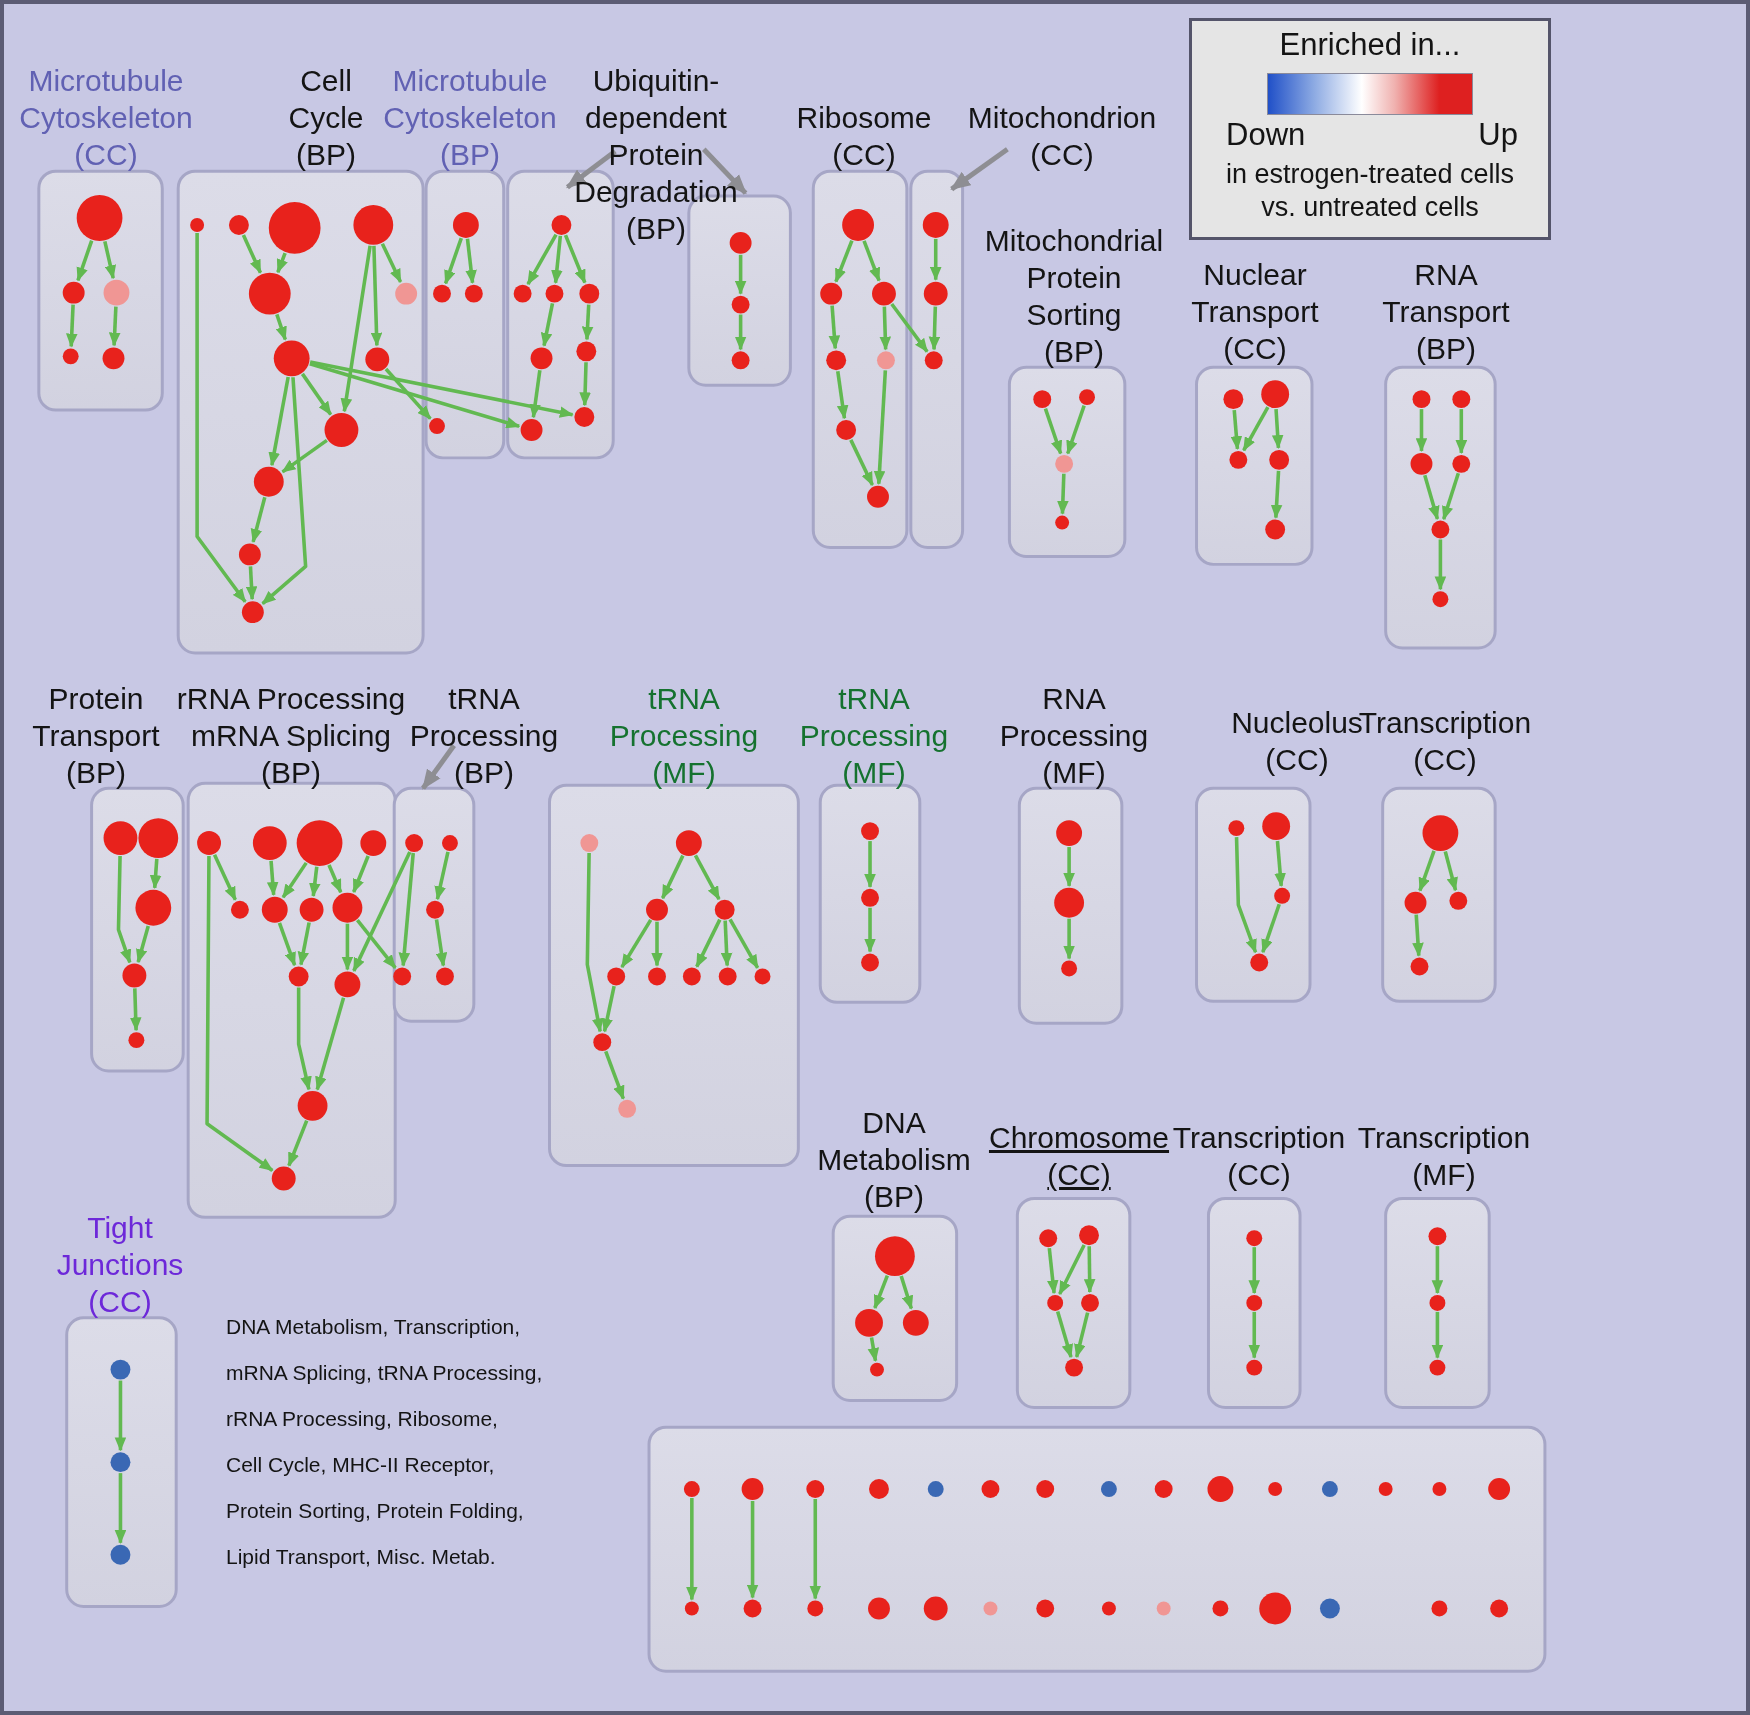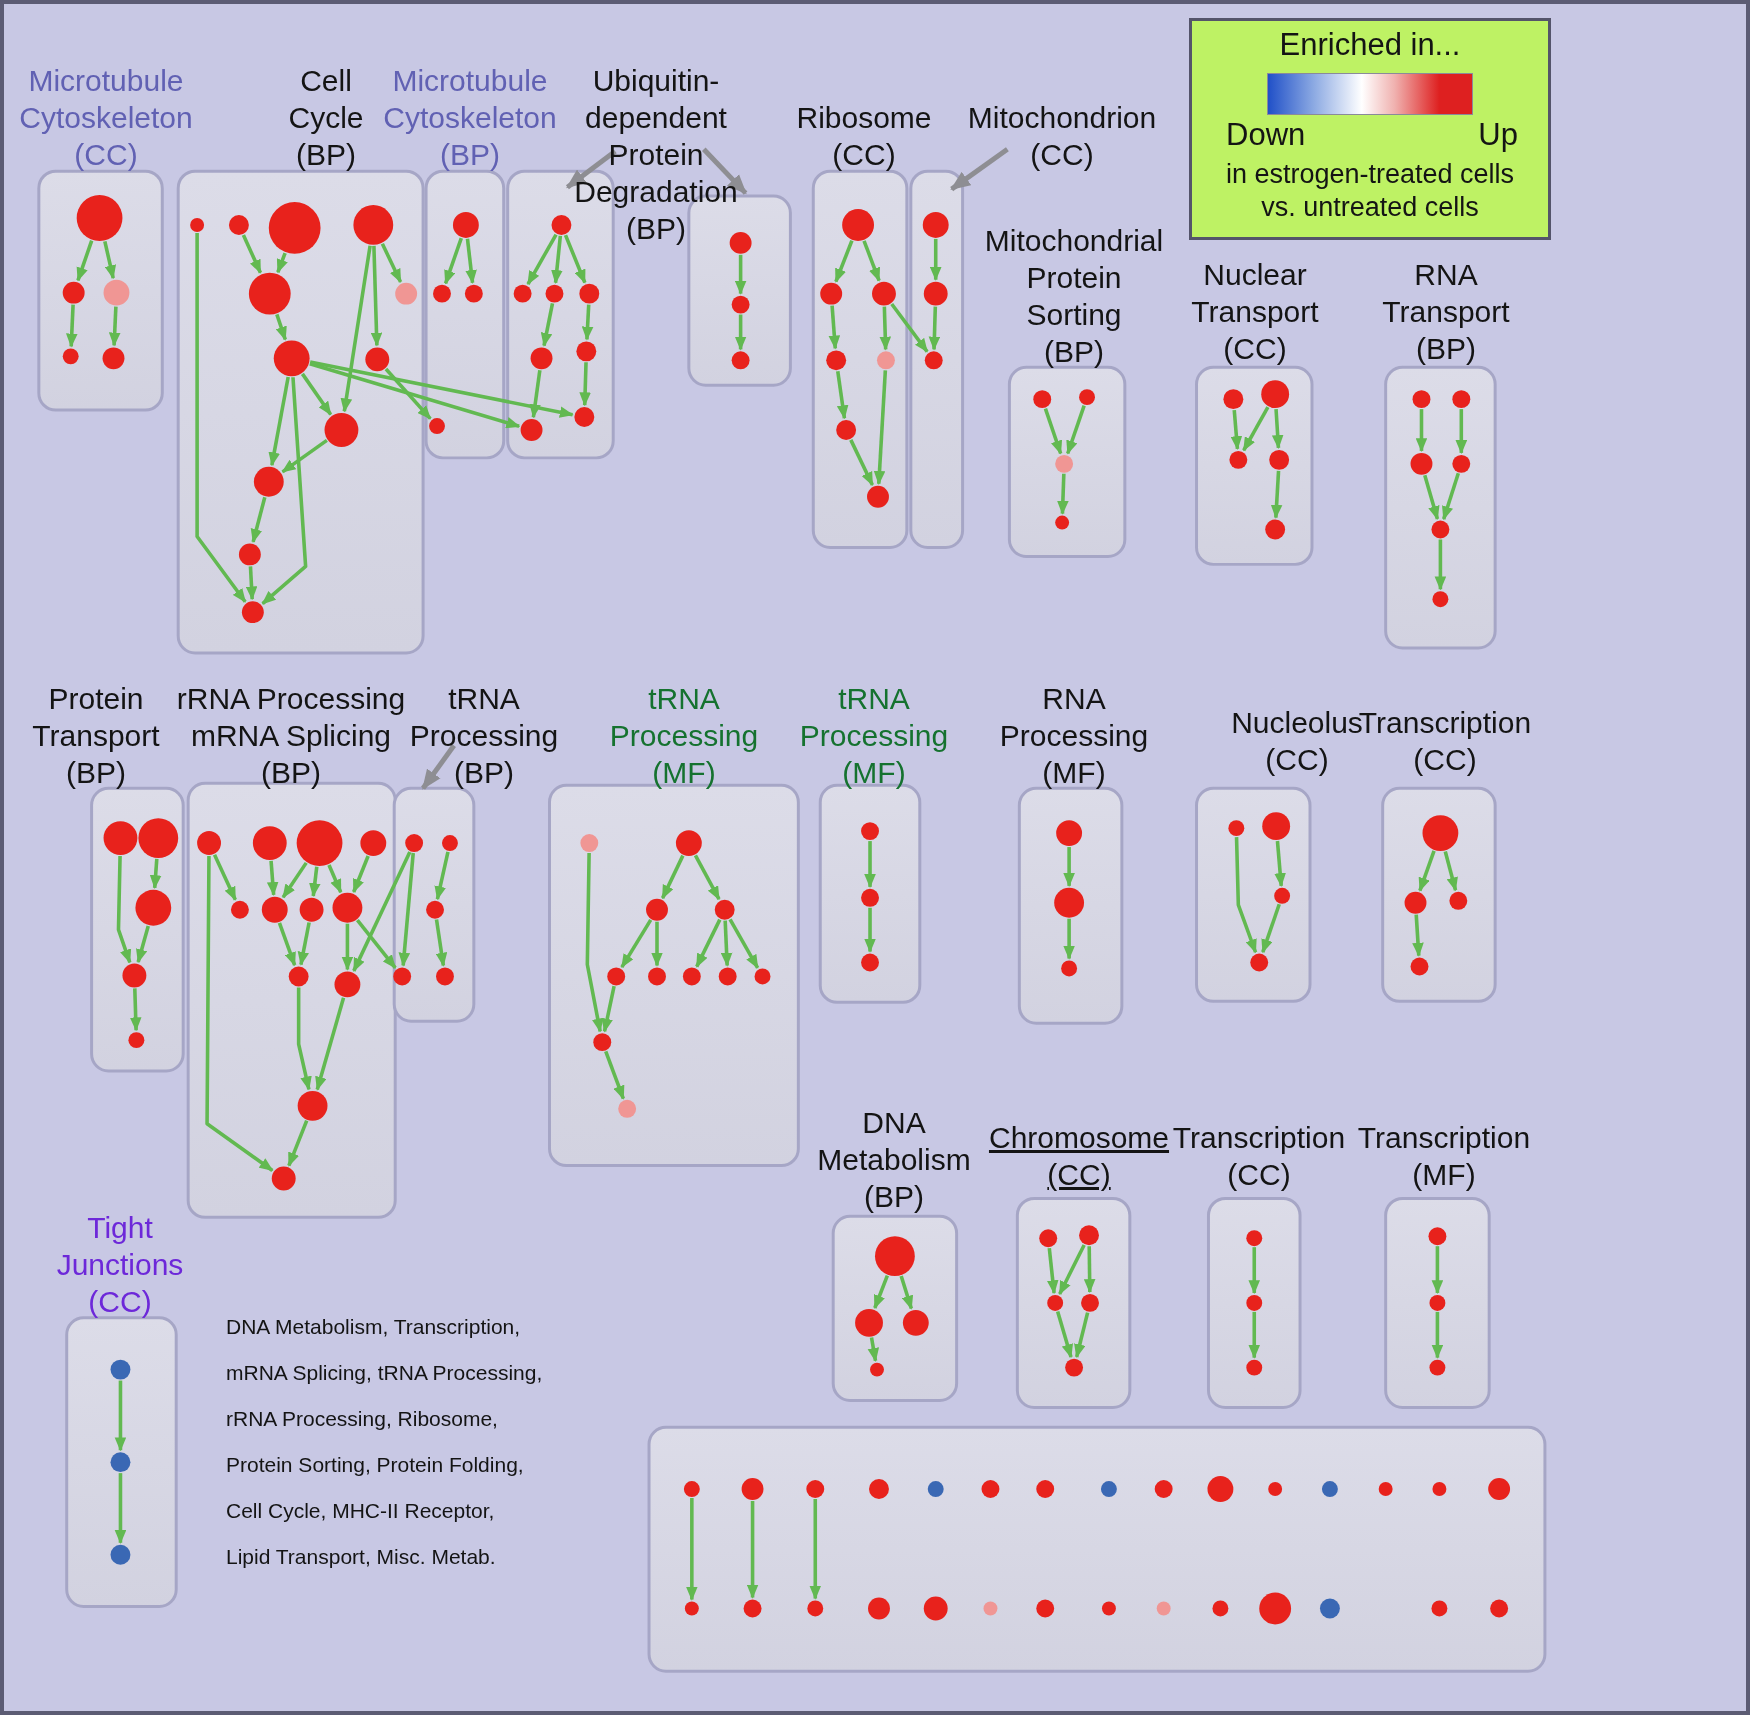--- a/index.html
+++ b/index.html
@@ -14,21 +14,21 @@
   .lbl {
     position:absolute; transform:translateX(-50%);
     text-align:center; font-size:30px; line-height:37px; white-space:nowrap;
   }
   #misc-note {
     position:absolute; left:222px; top:1300px;
     font-size:21px; line-height:46px; color:#141414; white-space:nowrap;
   }
   #legend {
     position:absolute; left:1185px; top:14px; width:362px; height:222px;
-    border:3px solid #54546a; background:#bef264; color:#141414;
+    border:3px solid #54546a; background:#e5e5e5; color:#141414;
   }
   .legend-title { text-align:center; font-size:31px; margin-top:6px; }
   .legend-bar { margin:10px auto 0; width:206px; height:42px; border:1px solid #8a8a9a; }
   .legend-scale { display:flex; justify-content:space-between; padding:2px 30px 0 34px; font-size:31px; }
   .legend-context { text-align:center; font-size:27px; line-height:33px; }
   .legend-context.first { margin-top:5px; }
 </style>
 </head>
 <body>
 
@@ -446,22 +446,22 @@
         <div>Tight</div>
         <div>Junctions</div>
         <div>(CC)</div>
       </div>
     </div>
 
   <div id="misc-note">
       <div>DNA Metabolism, Transcription,</div>
       <div>mRNA Splicing, tRNA Processing,</div>
       <div>rRNA Processing, Ribosome,</div>
+      <div>Cell Cycle, MHC-II Receptor,</div>
       <div>Protein Sorting, Protein Folding,</div>
-      <div>Cell Cycle, MHC-II Receptor,</div>
       <div>Lipid Transport, Misc. Metab.</div>
     </div>
 
   <div id="legend">
     <div class="legend-title">Enriched in...</div>
     <div class="legend-bar" style="background: linear-gradient(90deg, rgb(32, 80, 200) 0%, rgb(138, 168, 226) 22%, rgb(255, 255, 255) 46%, rgb(240, 178, 176) 62%, rgb(222, 32, 32) 84%, rgb(222, 32, 32) 100%);"></div>
     <div class="legend-scale">
       <span>Down</span>
       <span>Up</span>
     </div>

